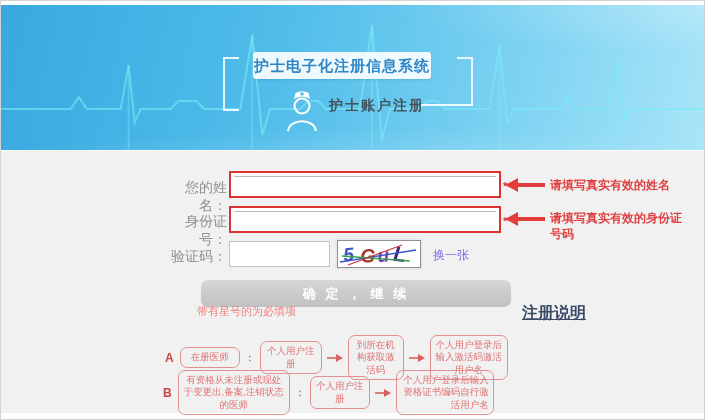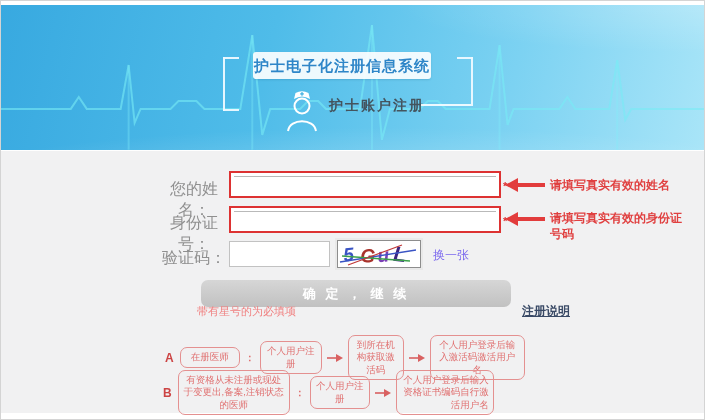--- a/index.html
+++ b/index.html
@@ -18,43 +18,43 @@
     line-height:27px;font-size:15px;font-weight:bold;color:#2e86c8;letter-spacing:1px;
     box-shadow:0 1px 2px rgba(0,60,100,0.15);}
   .brk{position:absolute;background:#eef9ff;opacity:0.95;}
   .subtitle{position:absolute;left:328px;top:92px;font-size:14px;font-weight:bold;color:#44545e;letter-spacing:2px;}
   .sub-line{position:absolute;left:420px;top:99px;width:50px;height:2px;background:#f2fbff;opacity:0.95;}
   .nurse{position:absolute;left:280px;top:82px;}
 
   
   .body-bg{position:absolute;left:0;right:0;top:150px;height:262px;background:#f1f1f2;}
 
-  .flabel{position:absolute;width:66px;text-align:center;font-size:16px;color:#8f8f8f;}
+  .flabel{position:absolute;width:66px;text-align:right;font-size:14px;color:#8f8f8f;}
   .red-frame{position:absolute;left:228px;width:272px;height:27px;border:2px solid #dd3232;background:#fff;padding:2px 3px 0 3px;}
   .red-frame input{width:100%;height:18px;border:none;border-top:1px solid #b9b9b9;background:#fff;outline:none;font-size:12px;padding:0 4px;}
   .star{position:absolute;color:#dd3232;font-size:11px;font-weight:bold;}
   .hint{position:absolute;left:549px;color:#e04040;font-weight:bold;font-size:12px;line-height:16px;}
   .harrow{position:absolute;left:504px;}
 
   .cap-input{position:absolute;left:228px;top:240px;width:101px;height:26px;border:1px solid #c2c2c2;background:#fff;outline:none;font-size:12px;padding:0 5px;}
   .cap-img{position:absolute;left:336px;top:239px;width:84px;height:28px;background:#fff;border:1px solid #8d8d8d;box-shadow:0 0 0 2px #e9e9e9;}
   .cap-refresh{position:absolute;left:432px;top:246px;font-size:12px;color:#7b68ee;text-decoration:none;font-weight:normal;}
 
   .submit{position:absolute;left:200px;top:279px;width:310px;height:27px;border:none;border-radius:7px;
     background:linear-gradient(#d6d6d6,#c1c1c1);color:#fff;font-size:13px;font-weight:bold;letter-spacing:3px;cursor:pointer;}
   .req-note{position:absolute;left:196px;top:303px;font-size:11px;color:#f07e7e;}
-  .reg-help{position:absolute;left:521px;top:302px;font-size:12px;color:#3a4a66;text-decoration:underline;font-weight:bold;}
+  .reg-help{position:absolute;left:521px;top:302px;font-size:16px;color:#3a4a66;text-decoration:underline;font-weight:bold;}
 
   
   .flow-row{position:absolute;display:flex;align-items:center;gap:5px;}
   .flow-letter{color:#cc4343;font-weight:bold;font-size:12px;margin-right:1px;}
   .fbox{border:1px solid #e49090;border-radius:7px;color:#e07070;font-size:9.5px;line-height:1.3;
     padding:3px 4px;text-align:center;background:transparent;}
   .fsep{color:#e07070;font-size:10px;font-weight:bold;}
-  .w58{width:60px;} .w62{width:62px;} .w56{width:60px;} .w54{width:56px;} .w92{width:95px;} .w110{width:112px;} .w96{width:98px;text-align:right;}
+  .w58{width:60px;} .w62{width:62px;} .w56{width:60px;} .w54{width:56px;} .w92{width:78px;} .w110{width:112px;} .w96{width:98px;text-align:right;}
 </style>
 </head>
 <body>
 
 <div class="page">
 
   <div class="banner">
     <svg class="ekg" viewBox="0 0 705 145">
       <g stroke="rgba(130,238,248,0.35)" stroke-width="2">
         <line x1="128" y1="60" x2="128" y2="145"></line>

